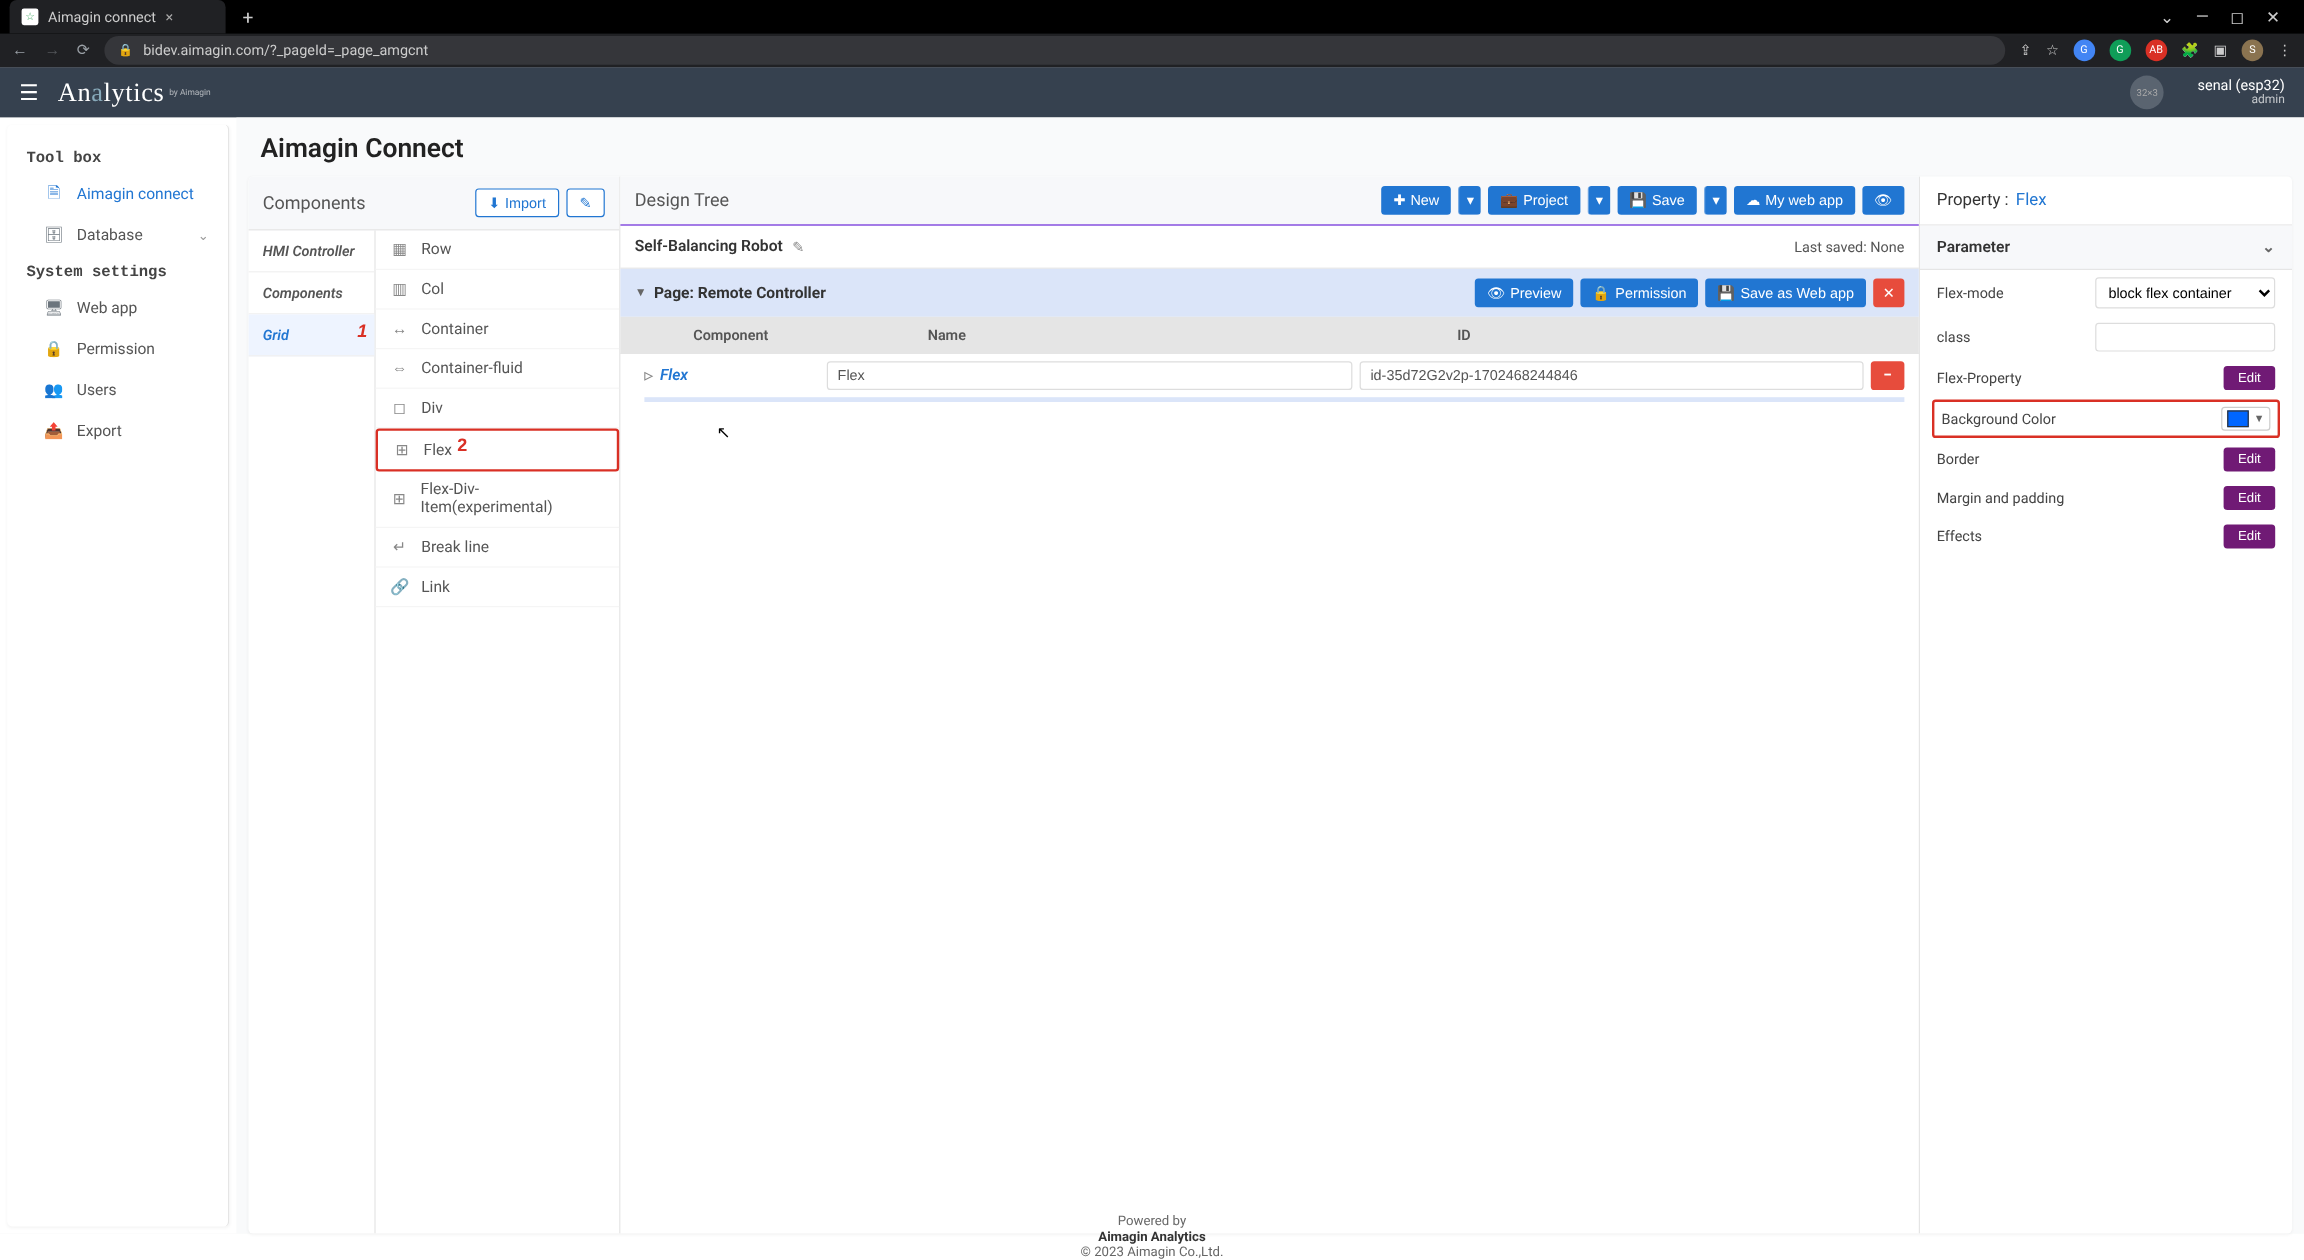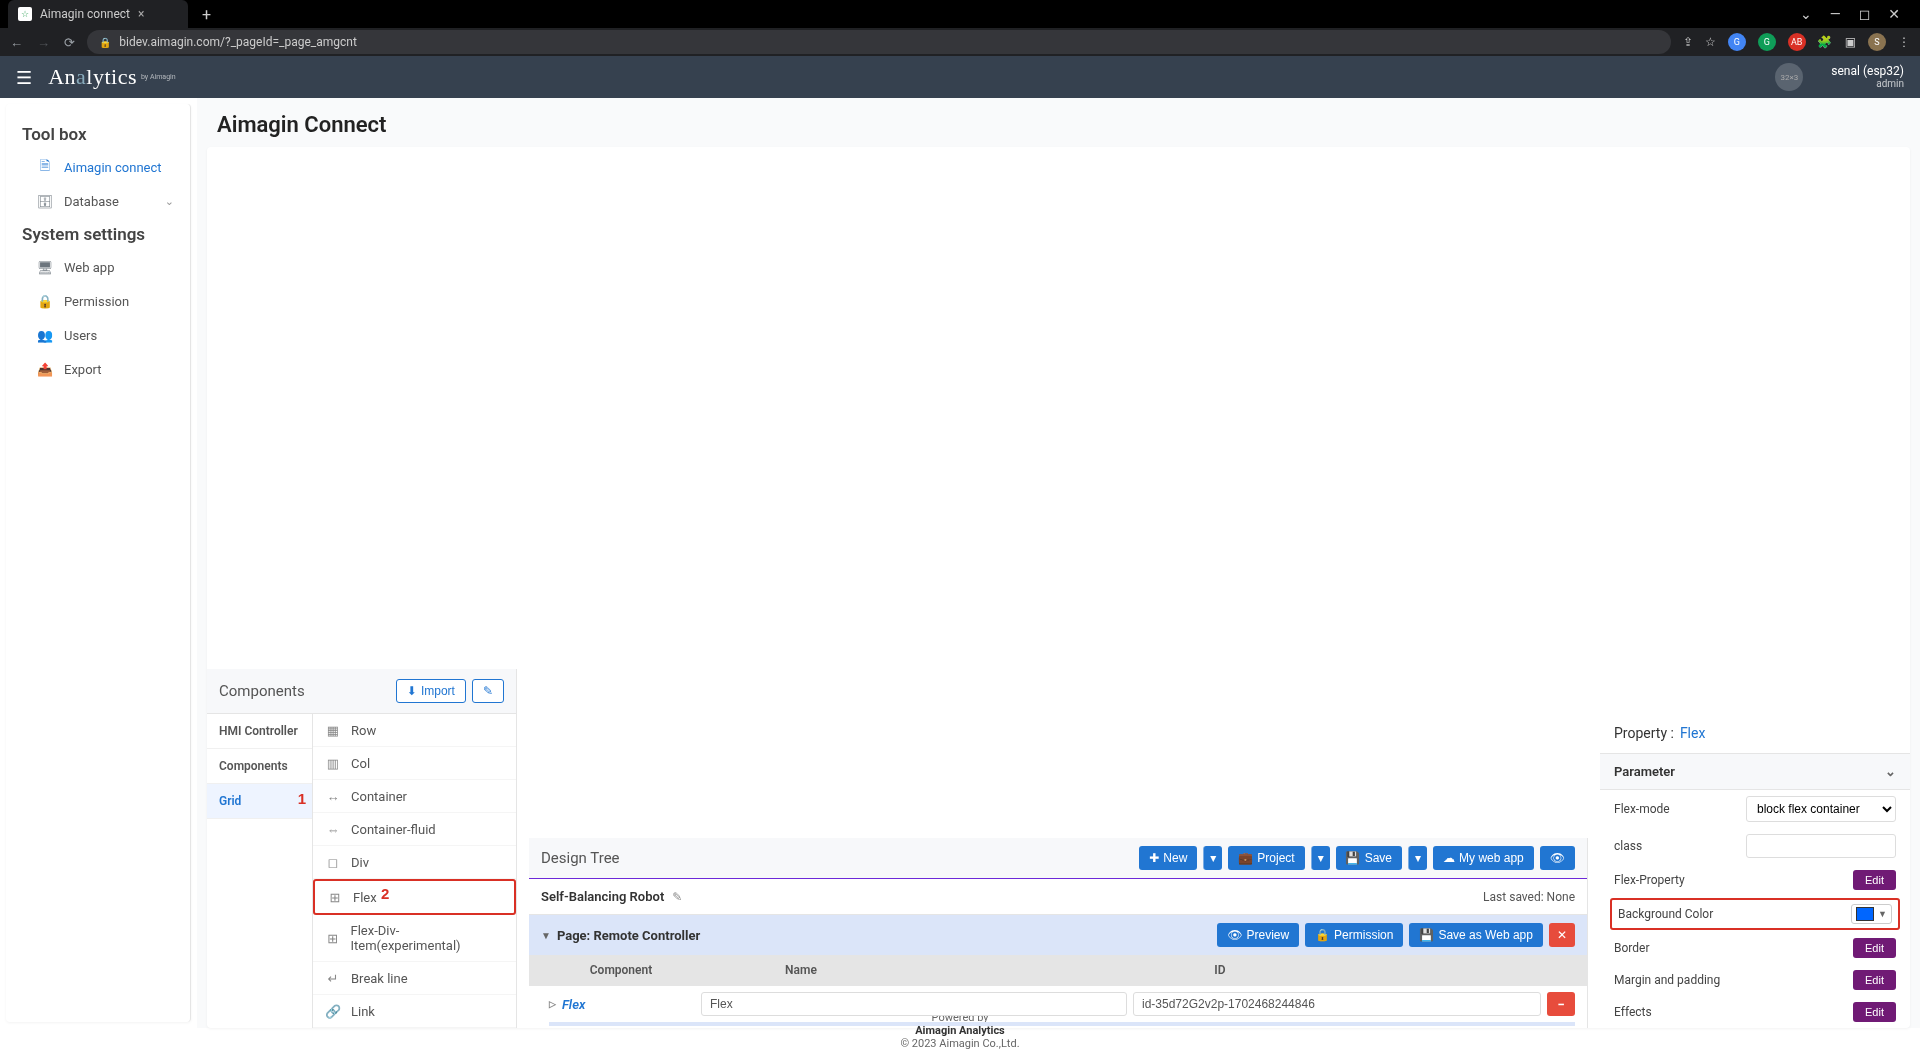--- a/index.html
+++ b/index.html
@@ -28,40 +28,40 @@
 .logo-sub { font-size: 7px; margin-left: 4px; opacity: 0.6; }
 .user-area { margin-left: auto; display: flex; align-items: center; gap: 28px; }
 .avatar-circle { width: 28px; height: 28px; border-radius: 50%; background: #5a6470; display: flex; align-items: center; justify-content: center; font-size: 8px; color: #aaa; }
 .user-info { display: flex; flex-direction: column; align-items: flex-end; line-height: 1.1; }
 .user-name { font-size: 12px; }
 .user-role { font-size: 10px; opacity: 0.7; }
 
 
 .app-body { display: flex; height: calc(100vh - 56px - 42px - 22px); background: #fff; }
 .sidebar { width: 185px; background: #fff; border-right: 1px solid #e5e5e5; padding: 14px 0; margin: 6px; border-radius: 4px; box-shadow: 0 1px 3px rgba(0,0,0,0.05); }
-.sidebar-section { font-weight: 600; font-size: 17px; padding: 6px 16px; color: #444; }
+.sidebar-section { font-weight: 600; font-size: 13px; padding: 6px 16px; color: #444; font-family: Liberation Mono, monospace; }
 .sidebar-item { display: flex; align-items: center; gap: 10px; padding: 8px 16px 8px 30px; font-size: 13px; color: #555; cursor: pointer; }
 .sidebar-item.active { color: #2176d2; }
 .sidebar-item .ico { width: 18px; height: 18px; display: inline-flex; align-items: center; justify-content: center; font-size: 13px; color: #6c757d; }
 .sidebar-item.active .ico { color: #2176d2; }
 .sidebar-item .chev { margin-left: auto; font-size: 11px; color: #999; }
 
 .main-content { flex: 1; display: flex; flex-direction: column; background: #f9fafb; }
 .page-title { font-size: 22px; font-weight: 600; padding: 14px 20px 10px; color: #222; }
 
-.panels { flex: 1; display: flex; gap: 12px; background: #fff; border-radius: 4px; margin: 0 10px; box-shadow: 0 1px 3px rgba(0,0,0,0.05); overflow: hidden; align-items: flex-end; }
+.panels { flex: 1; display: flex; gap: 0; background: #fff; border-radius: 4px; margin: 0 10px; box-shadow: 0 1px 3px rgba(0,0,0,0.05); overflow: hidden; }
 
 
 .comp-panel { width: 310px; display: flex; flex-direction: column; border-right: 1px solid #e5e5e5; }
 .panel-head { display: flex; align-items: center; padding: 10px 12px; border-bottom: 1px solid #e5e5e5; background: #f7f8fa; }
 .panel-head-title { font-size: 15px; color: #555; }
 .panel-head .btns { margin-left: auto; display: flex; gap: 6px; }
 .btn-outline { border: 1px solid #2176d2; color: #2176d2; background: #fff; border-radius: 3px; padding: 4px 10px; font-size: 12px; cursor: pointer; display: inline-flex; align-items: center; gap: 4px; }
 .comp-body { display: flex; flex: 1; }
-.comp-cats { width: 106px; border-right: 1px solid #e5e5e5; }
+.comp-cats { width: 106px; border-right: 1px solid #e5e5e5; font-style: italic; }
 .comp-cat { padding: 10px 12px; font-size: 12px; font-weight: 600; color: #555; cursor: pointer; border-bottom: 1px solid #f0f0f0; }
 .comp-cat.active { color: #2176d2; background: #eef4ff; }
 .comp-list { flex: 1; }
 .comp-item { display: flex; align-items: center; gap: 10px; padding: 8px 12px; font-size: 13px; color: #555; cursor: pointer; border-bottom: 1px solid #f5f5f5; }
 .comp-item .ci-ico { width: 16px; height: 16px; color: #888; display: inline-flex; align-items: center; justify-content: center; font-size: 13px; }
 .comp-item.highlighted { border: 2px solid #d93025; border-radius: 3px; }
 
 
 .tree-panel { flex: 1; display: flex; flex-direction: column; border-right: 1px solid #e5e5e5; }
 .tree-head { display: flex; align-items: center; padding: 8px 12px; border-bottom: 1px solid #6d28d9; background: #f7f8fa; gap: 6px; }

